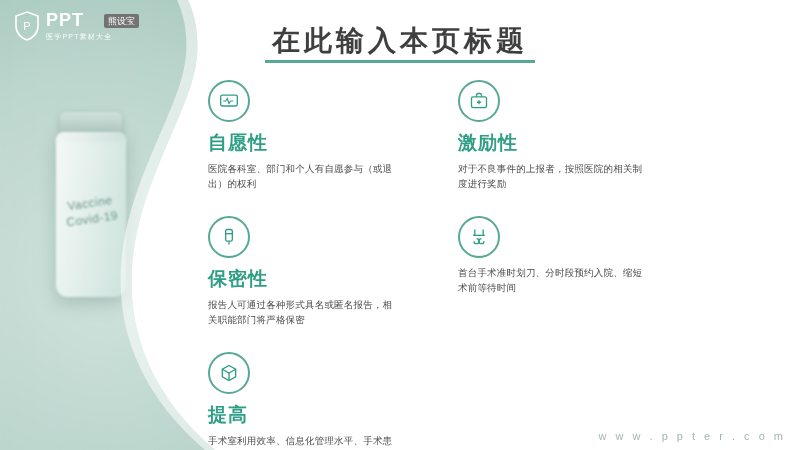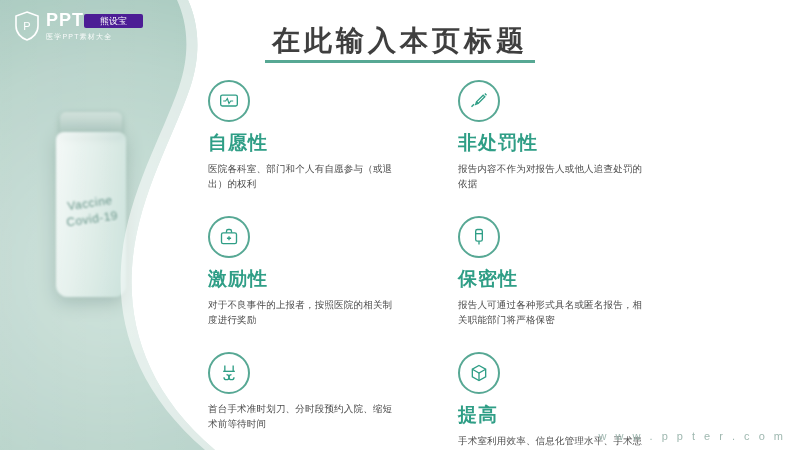--- a/index.html
+++ b/index.html
@@ -127,33 +127,33 @@
     height: 30px;
     position: relative;
   }
   .logo-shield svg { display: block; }
   .logo-text {
     color: #ffffff;
   }
   .logo-main {
     display: flex;
     align-items: center;
-    gap: 0;
+    gap: 20px;
   }
   .logo-ppt {
     font-size: 18px;
     font-weight: bold;
     letter-spacing: 1px;
     color: #ffffff;
   }
   .logo-badge {
-    background: #4c1d95;
+    background: #737373;
     color: #ffffff;
     font-size: 9px;
-    padding: 1px 16px;
+    padding: 1px 4px;
     border-radius: 2px;
     line-height: 12px;
   }
   .logo-sub {
     font-size: 7px;
     color: rgba(255,255,255,0.92);
     letter-spacing: 1.2px;
     margin-top: 1px;
   }
   
@@ -286,32 +286,20 @@
       <div class="item-icon">
         <svg width="20" height="20" viewBox="0 0 24 24" fill="none" stroke="#2f9e86" stroke-width="1.6">
           <rect x="2" y="5" width="20" height="13" rx="2"></rect>
           <path d="M5 12 h3 l2 -3 l2 6 l2 -3 h3" stroke-width="1.4"></path>
         </svg>
       </div>
       <div class="item-title">自愿性</div>
       <div class="item-desc">医院各科室、部门和个人有自愿参与（或退出）的权利</div>
     </div>
 
-    <div class="item">
-      <div class="item-icon">
-        <svg width="20" height="20" viewBox="0 0 24 24" fill="none" stroke="#2f9e86" stroke-width="1.6">
-          <path d="M19 3 l2 2"></path>
-          <path d="M17 5 l2 2 -8 8 -3 1 1 -3 z"></path>
-          <path d="M9 13 l2 2"></path>
-          <path d="M6 16 l-3 3"></path>
-        </svg>
-      </div>
-      <div class="item-title">非处罚性</div>
-      <div class="item-desc">报告内容不作为对报告人或他人追查处罚的依据</div>
-    </div>
 
     <div class="item">
       <div class="item-icon">
         <svg width="20" height="20" viewBox="0 0 24 24" fill="none" stroke="#2f9e86" stroke-width="1.6">
           <rect x="3" y="7" width="18" height="13" rx="2"></rect>
           <path d="M9 7 V5 a2 2 0 0 1 2 -2 h2 a2 2 0 0 1 2 2 V7"></path>
           <path d="M12 11 v5 M9.5 13.5 h5"></path>
         </svg>
       </div>
       <div class="item-title">激励性</div>

